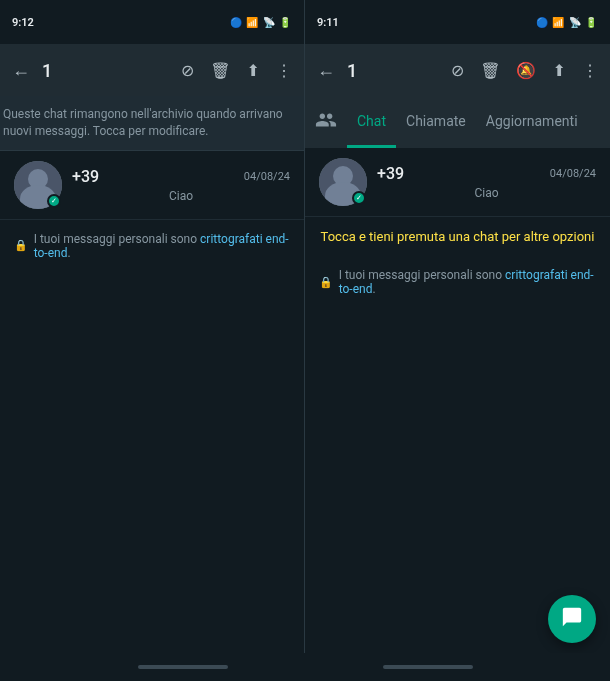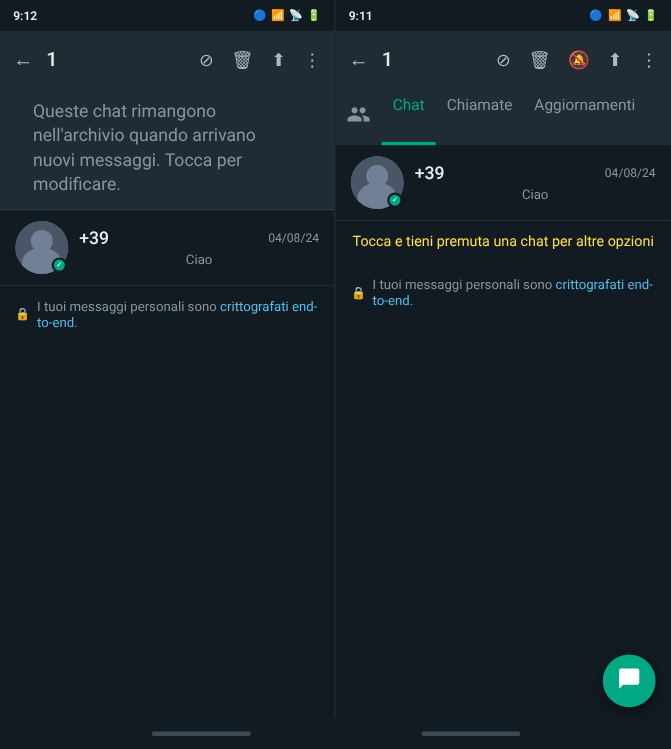--- a/index.html
+++ b/index.html
@@ -31,21 +31,21 @@
       display: flex;
       flex-direction: column;
     }
 
     
     .status-bar {
       display: flex;
       justify-content: space-between;
       align-items: center;
       padding: 6px 12px;
-      height: 28px;
+      height: 44px;
     }
     .status-bar-left {
       font-size: 11px;
       font-weight: 600;
       color: #e9edef;
     }
     .status-bar-right {
       display: flex;
       align-items: center;
       gap: 4px;
@@ -82,22 +82,22 @@
     .top-bar-action-icon {
       color: #aebac1;
       font-size: 16px;
       cursor: pointer;
       padding: 4px;
     }
 
     
     .archive-banner {
       background: #1f2c34;
-      padding: 10px 30px;
-      font-size: 16px;
+      padding: 10px 3px;
+      font-size: 12px;
       color: #8696a0;
       line-height: 1.4;
       border-bottom: 1px solid #2a3942;
     }
 
     
     .chat-item {
       display: flex;
       align-items: center;
       padding: 10px 14px;
@@ -229,21 +229,21 @@
       cursor: pointer;
     }
     .tab-btn {
       padding: 8px 10px;
       font-size: 14px;
       color: #8696a0;
       cursor: pointer;
       border-bottom: 3px solid transparent;
       height: 52px;
       display: flex;
-      align-items: flex-start;
+      align-items: center;
     }
     .tab-btn.active {
       color: #00a884;
       border-bottom: 3px solid #00a884;
     }
 
     
     .right-chat-item {
       display: flex;
       align-items: center;

